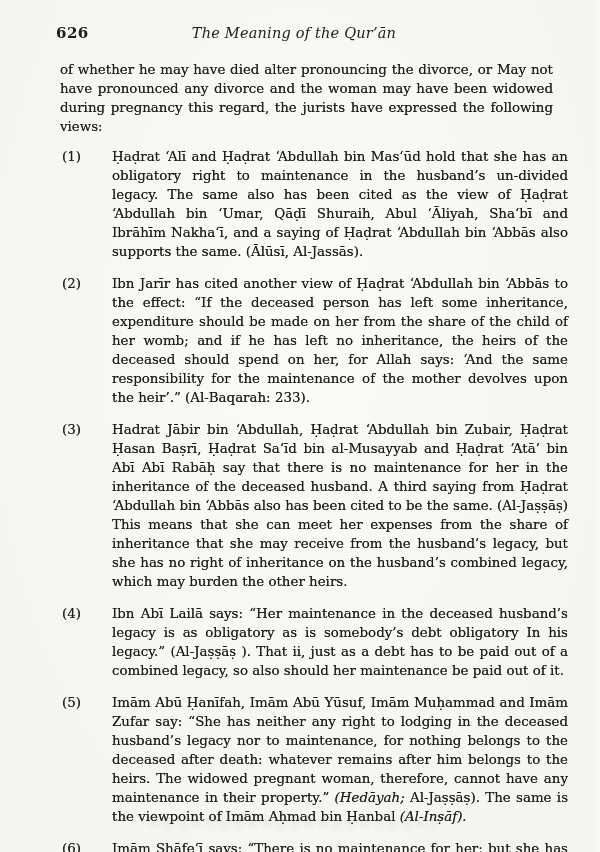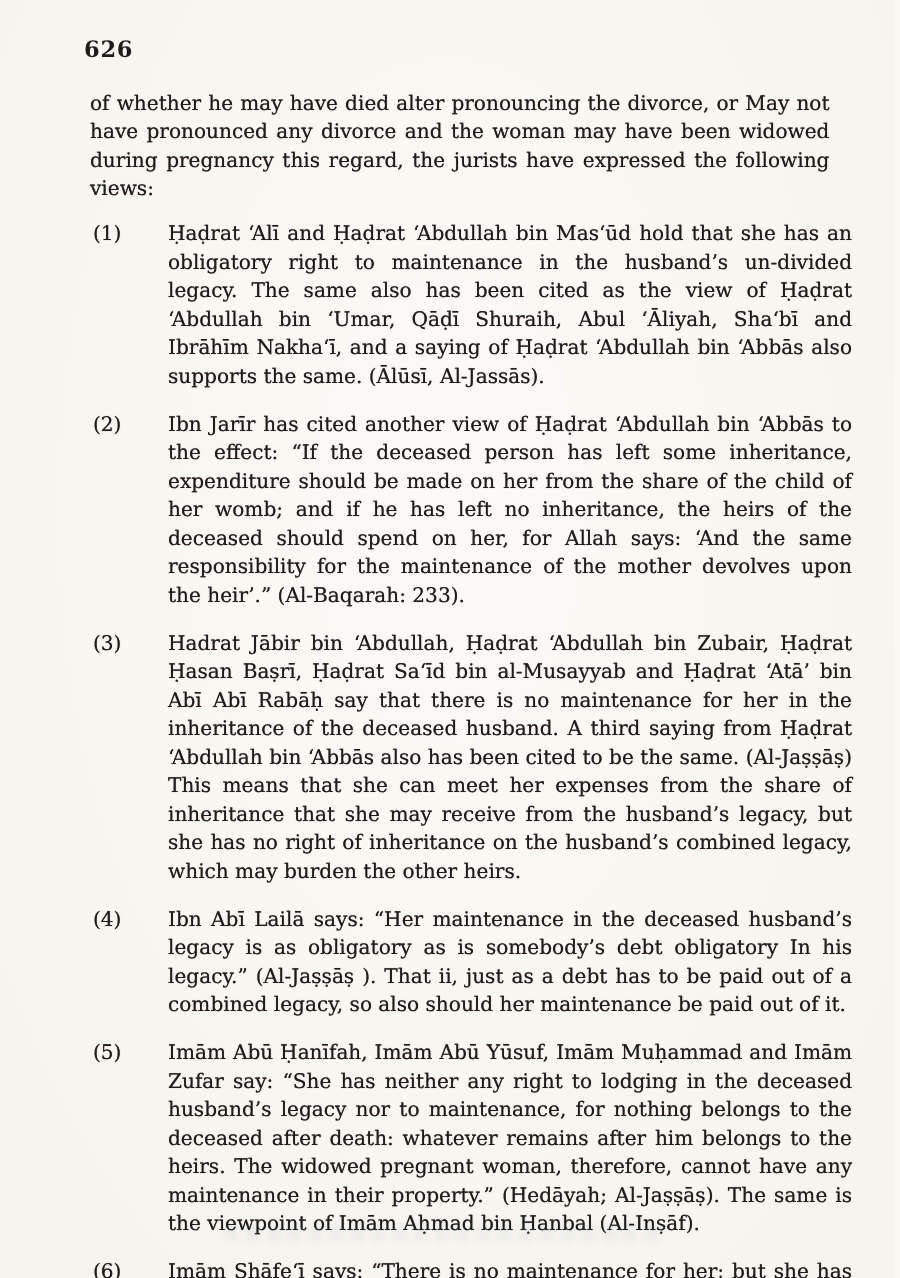--- a/index.html
+++ b/index.html
@@ -55,40 +55,41 @@
     padding-left: 52px;
     margin-bottom: 13px;
   }
   .item .num {
     position: absolute;
     left: 2px; top: 0;
   }
   .item .item-text {
     text-align: justify;
   }
-  .it { }
+  .it { font-style: italic; }
   .bleed {
     position: absolute;
     left: 150px; top: 816px;
     width: 290px; height: 12px;
     background: repeating-linear-gradient(90deg,
       rgba(90,110,130,0.22) 0 9px, rgba(90,110,130,0.02) 9px 14px);
     filter: blur(2px);
     opacity: 0.28;
     border-radius: 4px;
     pointer-events: none;
   }
 </style>
 </head>
 <body>
 
 <div class="page">
 
   <div class="running-head">
     <span class="page-num">626</span>
+    <span class="head-title">The Meaning of the Qur’ān</span>
   </div>
 
   <div class="body-text">
     <p class="intro">of whether he may have died alter pronouncing the divorce, or May not have pronounced any divorce and the woman may have been widowed during pregnancy this regard, the jurists have expressed the following views:</p>
 
     <div id="items-container">
         <div class="item">
           <span class="num">(1)</span>
           <div class="item-text"><span>Ḥaḍrat ‘Alī and Ḥaḍrat ‘Abdullah bin Mas‘ūd hold that she has an obligatory right to maintenance in the husband’s un-divided legacy. The same also has been cited as the view of Ḥaḍrat ‘Abdullah bin ‘Umar, Qāḍī Shuraih, Abul ‘Āliyah, Sha‘bī and Ibrāhīm Nakha‘ī, and a saying of Ḥaḍrat ‘Abdullah bin ‘Abbās also supports the same. (Ālūsī, Al-Jassās).</span></div>
         </div>

